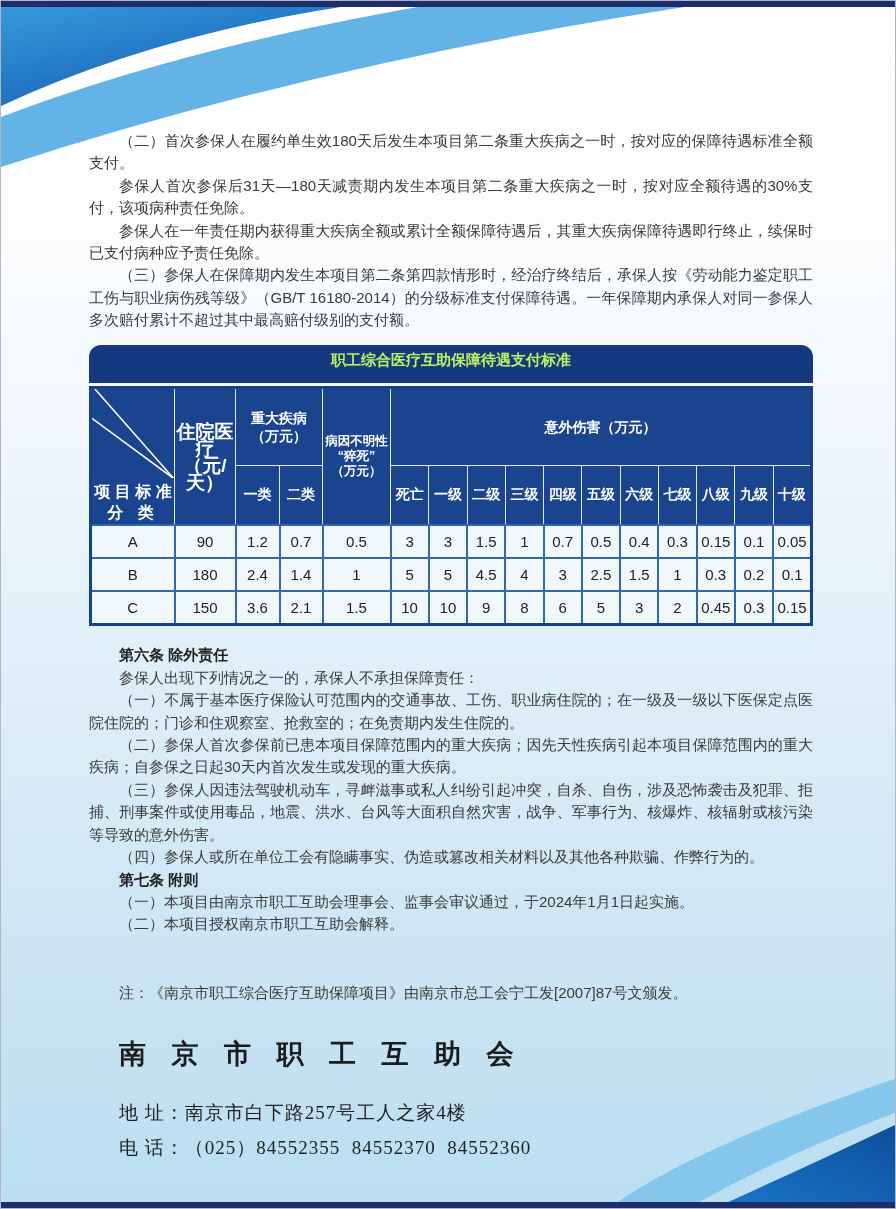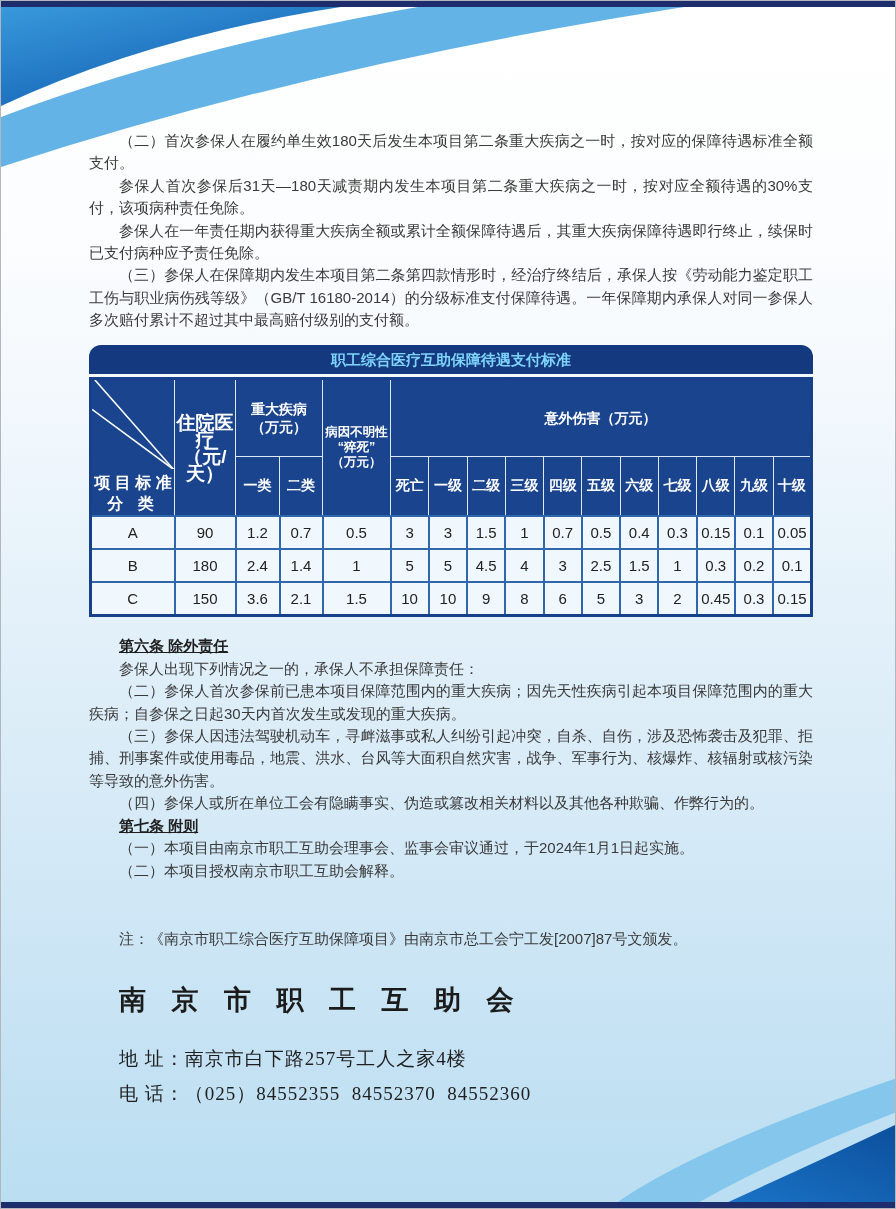--- a/index.html
+++ b/index.html
@@ -11,26 +11,26 @@
   }
   .edge-band{position:absolute;left:0;right:0;height:6px;background:#1e2d6b;z-index:5;}
   .edge-band.top{top:0;}
   .edge-band.bottom{bottom:0;}
   svg.deco{position:absolute;left:0;z-index:1;display:block;}
   svg.deco.top{top:0;}
   svg.deco.bottom{bottom:0;}
   .content{position:absolute;left:88px;width:724px;top:0;z-index:2;}
   .para{font-size:15px;line-height:22.4px;color:#3a3a3a;text-align:justify;text-indent:2em;margin:0;}
   .first{margin-top:129px;}
-  .sec-heading{font-size:15px;line-height:22.4px;font-weight:bold;color:#1f1f1f;text-indent:2em;margin:0;text-decoration:underline;}
+  .sec-heading{font-size:15px;line-height:22.4px;font-weight:bold;color:#1f1f1f;text-indent:2em;margin:0;}
   .mt18{margin-top:18px;}
   
   .tbl-wrap{margin-top:13px;}
-  .tbl-title{height:29px;line-height:29px;background:#14397e;border-radius:12px 12px 0 0;
-    color:#7dd3fc;text-align:center;font-size:15px;font-weight:bold;margin-bottom:3px;}
+  .tbl-title{height:38px;line-height:29px;background:#14397e;border-radius:12px 12px 0 0;
+    color:#bef264;text-align:center;font-size:15px;font-weight:bold;margin-bottom:3px;}
   table.rates{width:724px;border-collapse:collapse;table-layout:fixed;border:3px solid #16418a;}
   table.rates thead th{background:#1a458e;color:#fff;border:1.5px solid #dfe9f6;font-weight:bold;padding:0;vertical-align:middle;}
   .h-main{font-size:14px;line-height:18px;}
   .h-sub{font-size:14px;height:40px;}
   .h-sudden{font-size:12.5px;line-height:15px;}
   .h-hosp{font-size:19px;line-height:17px;}
   .tier1{height:52px;}
   table.rates tbody td{background:#f0f7fd;border:2px solid #2f66ae;color:#222;
     text-align:center;font-size:15px;height:31px;padding:0;}
   .cn-xiang{left:47%;top:3px;}
@@ -200,20 +200,21 @@
               <td>0.45</td>
               <td>0.3</td>
               <td>0.15</td>
             </tr>
           </tbody>
       </table>
     </div>
 
     <p class="sec-heading mt18">第六条 除外责任</p>
     <p class="para">参保人出现下列情况之一的，承保人不承担保障责任：</p>
+    <p class="para">（一）不属于基本医疗保险认可范围内的交通事故、工伤、职业病住院的；在一级及一级以下医保定点医院住院的；门诊和住观察室、抢救室的；在免责期内发生住院的。</p>
     <p class="para">（二）参保人首次参保前已患本项目保障范围内的重大疾病；因先天性疾病引起本项目保障范围内的重大疾病；自参保之日起30天内首次发生或发现的重大疾病。</p>
     <p class="para">（三）参保人因违法驾驶机动车，寻衅滋事或私人纠纷引起冲突，自杀、自伤，涉及恐怖袭击及犯罪、拒捕、刑事案件或使用毒品，地震、洪水、台风等大面积自然灾害，战争、军事行为、核爆炸、核辐射或核污染等导致的意外伤害。</p>
     <p class="para">（四）参保人或所在单位工会有隐瞒事实、伪造或篡改相关材料以及其他各种欺骗、作弊行为的。</p>
 
     <p class="sec-heading">第七条 附则</p>
     <p class="para">（一）本项目由南京市职工互助会理事会、监事会审议通过，于2024年1月1日起实施。</p>
     <p class="para">（二）本项目授权南京市职工互助会解释。</p>
 
     <p class="para note">注：《南京市职工综合医疗互助保障项目》由南京市总工会宁工发[2007]87号文颁发。</p>
 

